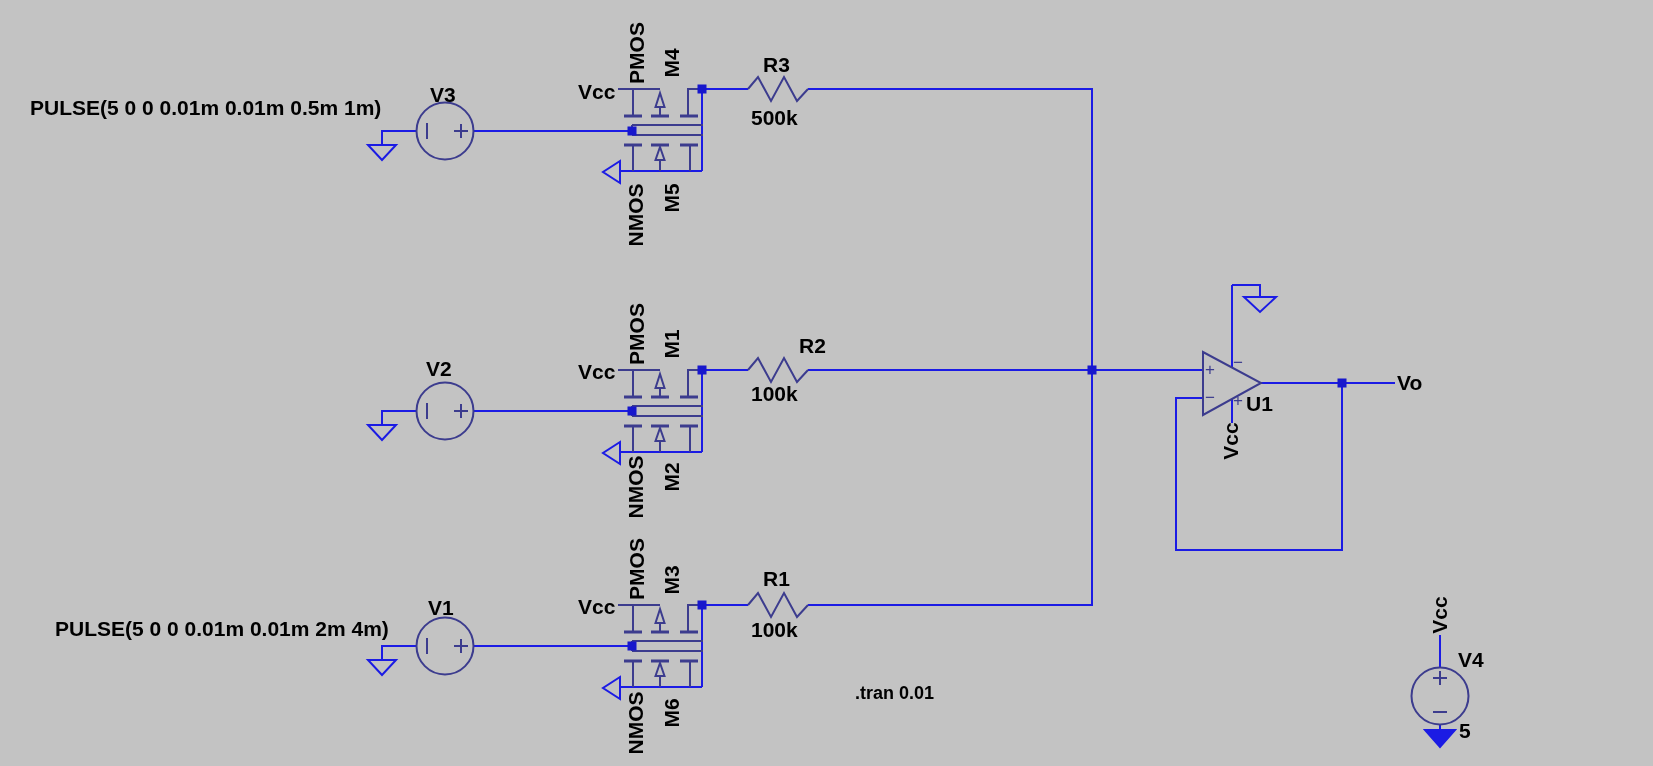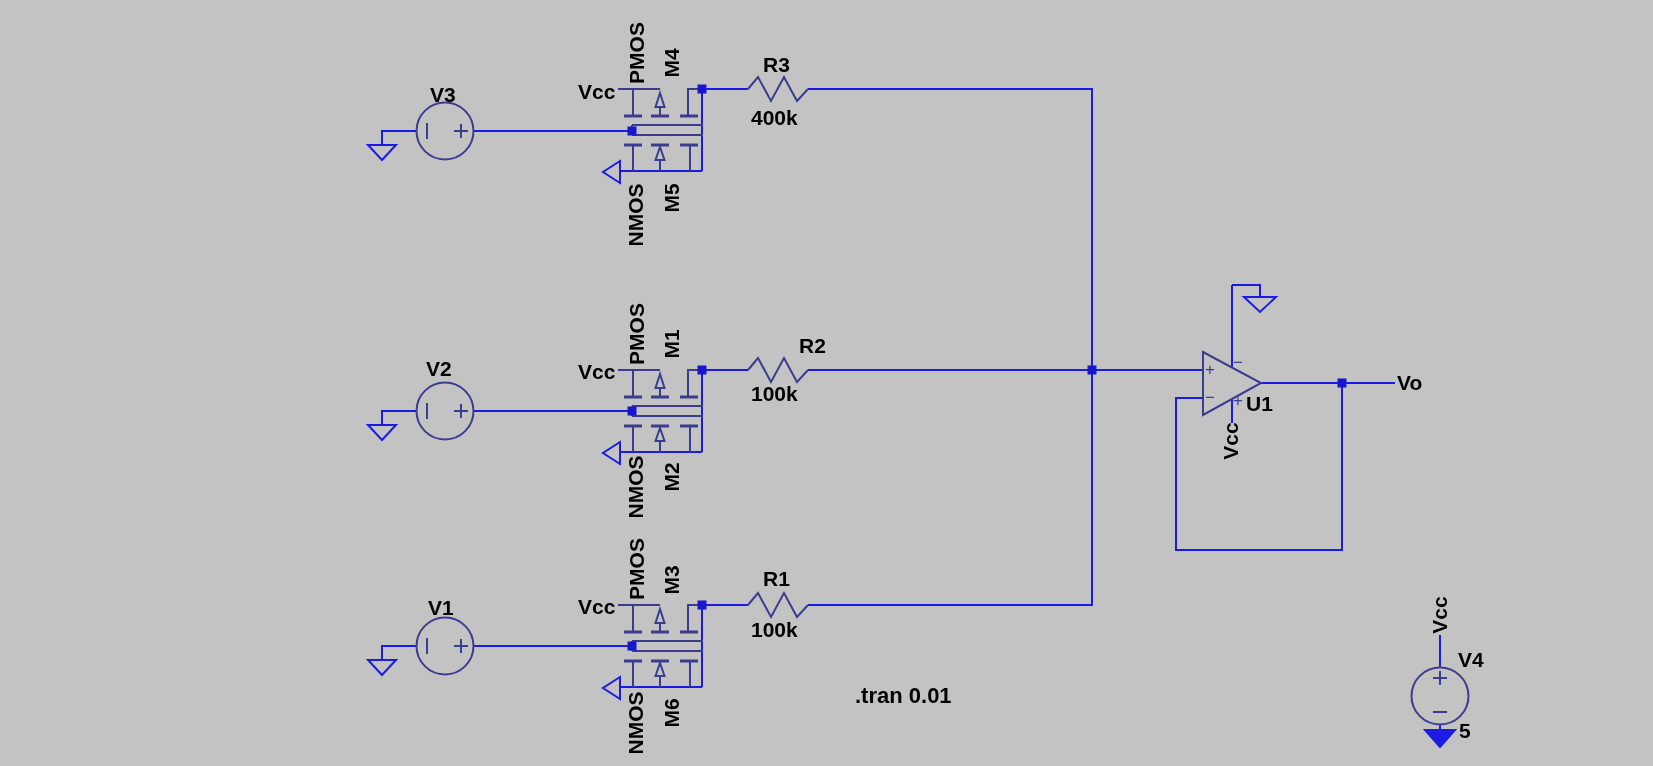--- a/index.html
+++ b/index.html
@@ -25,21 +25,21 @@
   }
   .mark{
     position:absolute;
     font-family:"Liberation Sans", sans-serif;
     font-weight:normal;
     font-size:17px;
     color:#3c3c8e;
     white-space:nowrap;
     transform:translate(-50%,-50%);
   }
-  .tran{font-size:22px;}
+  .tran{font-size:18px;}
 </style>
 </head>
 <body>
 
 <div id="canvas">
 
 <svg id="schem-svg" width="1653" height="766" viewBox="0 0 1653 766">
   <defs>
 
     <g id="inv" stroke="#3c3c8e" fill="none" stroke-width="2">
@@ -178,38 +178,40 @@
     <rect x="627.5" y="406.5" width="9" height="9"></rect>
     <rect x="627.5" y="641.5" width="9" height="9"></rect>
     <rect x="697.5" y="84.5" width="9" height="9"></rect>
     <rect x="697.5" y="365.5" width="9" height="9"></rect>
     <rect x="697.5" y="600.5" width="9" height="9"></rect>
     <rect x="1087.5" y="365.5" width="9" height="9"></rect>
     <rect x="1337.5" y="378.5" width="9" height="9"></rect>
   </g>
 </svg>
 
+  <div class="lbl" style="left:30px;top:96px">PULSE(5 0 0 0.01m 0.01m 0.5m 1m)</div>
   <div class="lbl" style="left:430px;top:83px">V3</div>
   <div class="lbl" style="left:578px;top:80px">Vcc</div>
   <div class="lbl vlbl" style="left:637px;top:53px">PMOS</div>
   <div class="lbl vlbl" style="left:672px;top:63px">M4</div>
   <div class="lbl vlbl" style="left:636px;top:215px">NMOS</div>
   <div class="lbl vlbl" style="left:672px;top:198px">M5</div>
   <div class="lbl" style="left:763px;top:53px">R3</div>
-  <div class="lbl" style="left:751px;top:106px">400k</div>
+  <div class="lbl" style="left:751px;top:106px">500k</div>
 
   <div class="lbl" style="left:426px;top:357px">V2</div>
   <div class="lbl" style="left:578px;top:360px">Vcc</div>
   <div class="lbl vlbl" style="left:637px;top:334px">PMOS</div>
   <div class="lbl vlbl" style="left:672px;top:344px">M1</div>
   <div class="lbl vlbl" style="left:636px;top:487px">NMOS</div>
   <div class="lbl vlbl" style="left:672px;top:477px">M2</div>
   <div class="lbl" style="left:799px;top:334px">R2</div>
   <div class="lbl" style="left:751px;top:382px">100k</div>
 
+  <div class="lbl" style="left:55px;top:617px">PULSE(5 0 0 0.01m 0.01m 2m 4m)</div>
   <div class="lbl" style="left:428px;top:596px">V1</div>
   <div class="lbl" style="left:578px;top:595px">Vcc</div>
   <div class="lbl vlbl" style="left:637px;top:569px">PMOS</div>
   <div class="lbl vlbl" style="left:672px;top:580px">M3</div>
   <div class="lbl vlbl" style="left:636px;top:723px">NMOS</div>
   <div class="lbl vlbl" style="left:672px;top:713px">M6</div>
   <div class="lbl" style="left:763px;top:567px">R1</div>
   <div class="lbl" style="left:751px;top:618px">100k</div>
 
   <div class="lbl" style="left:1246px;top:392px">U1</div>

